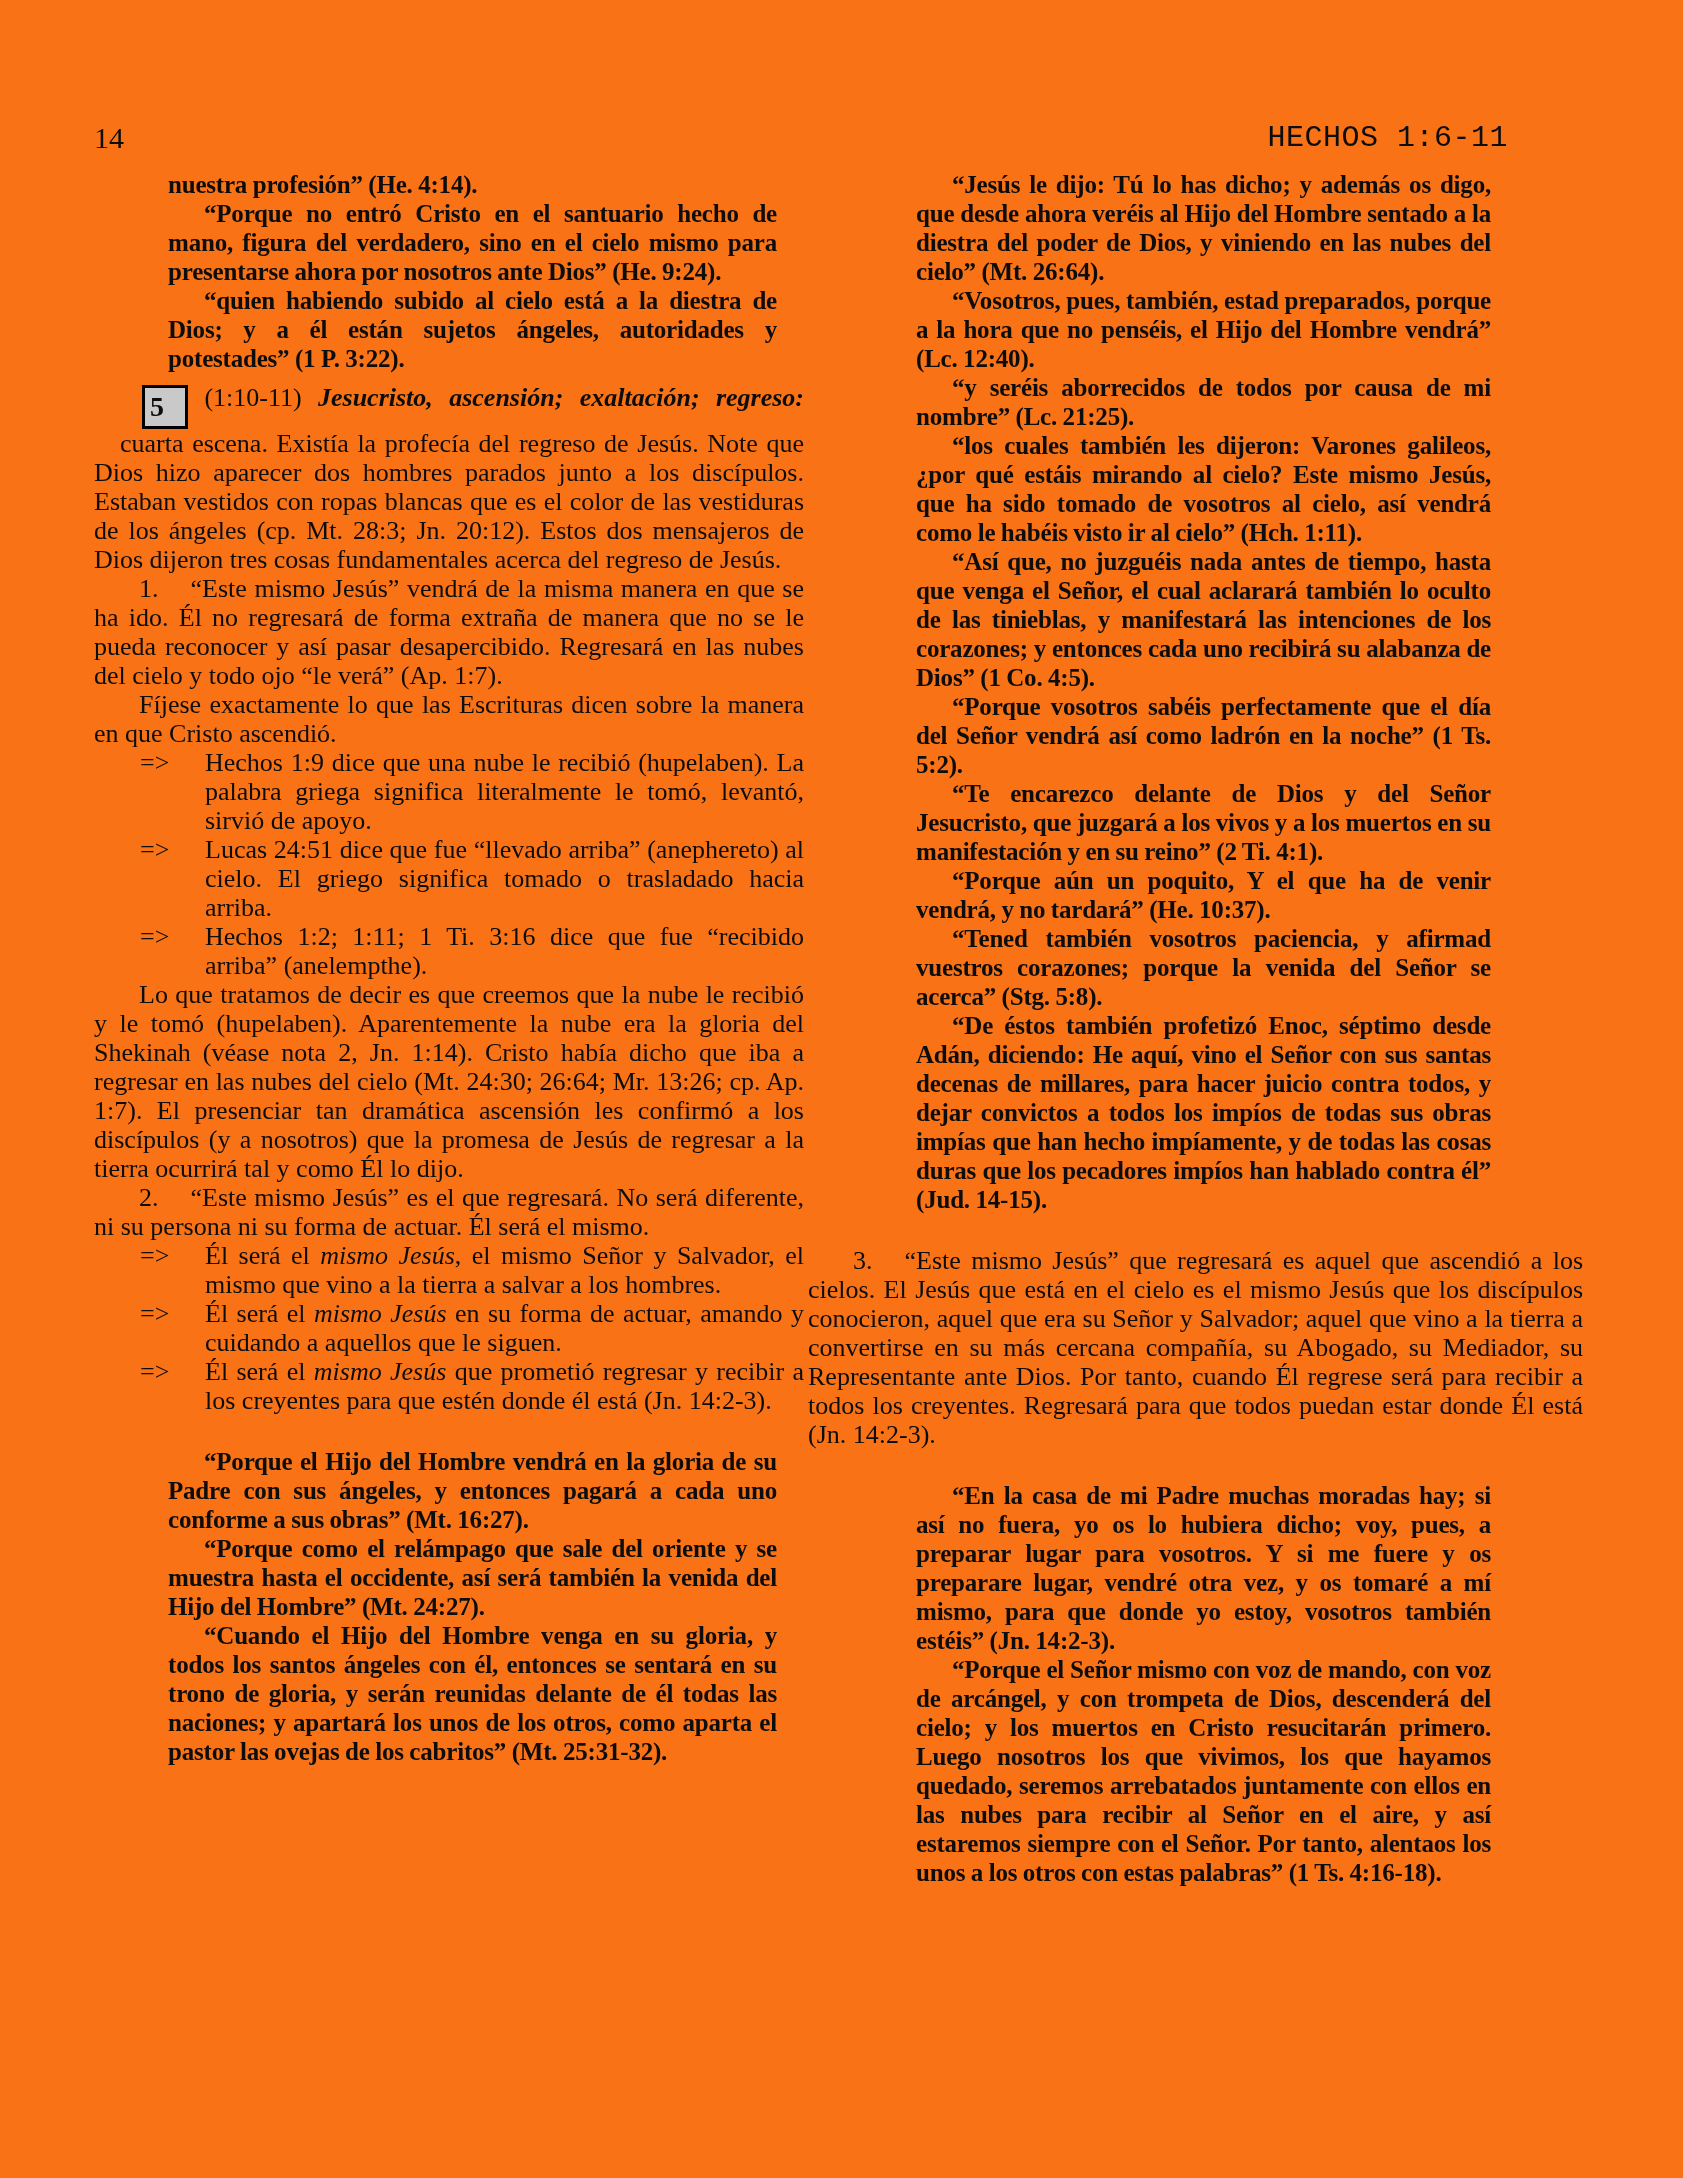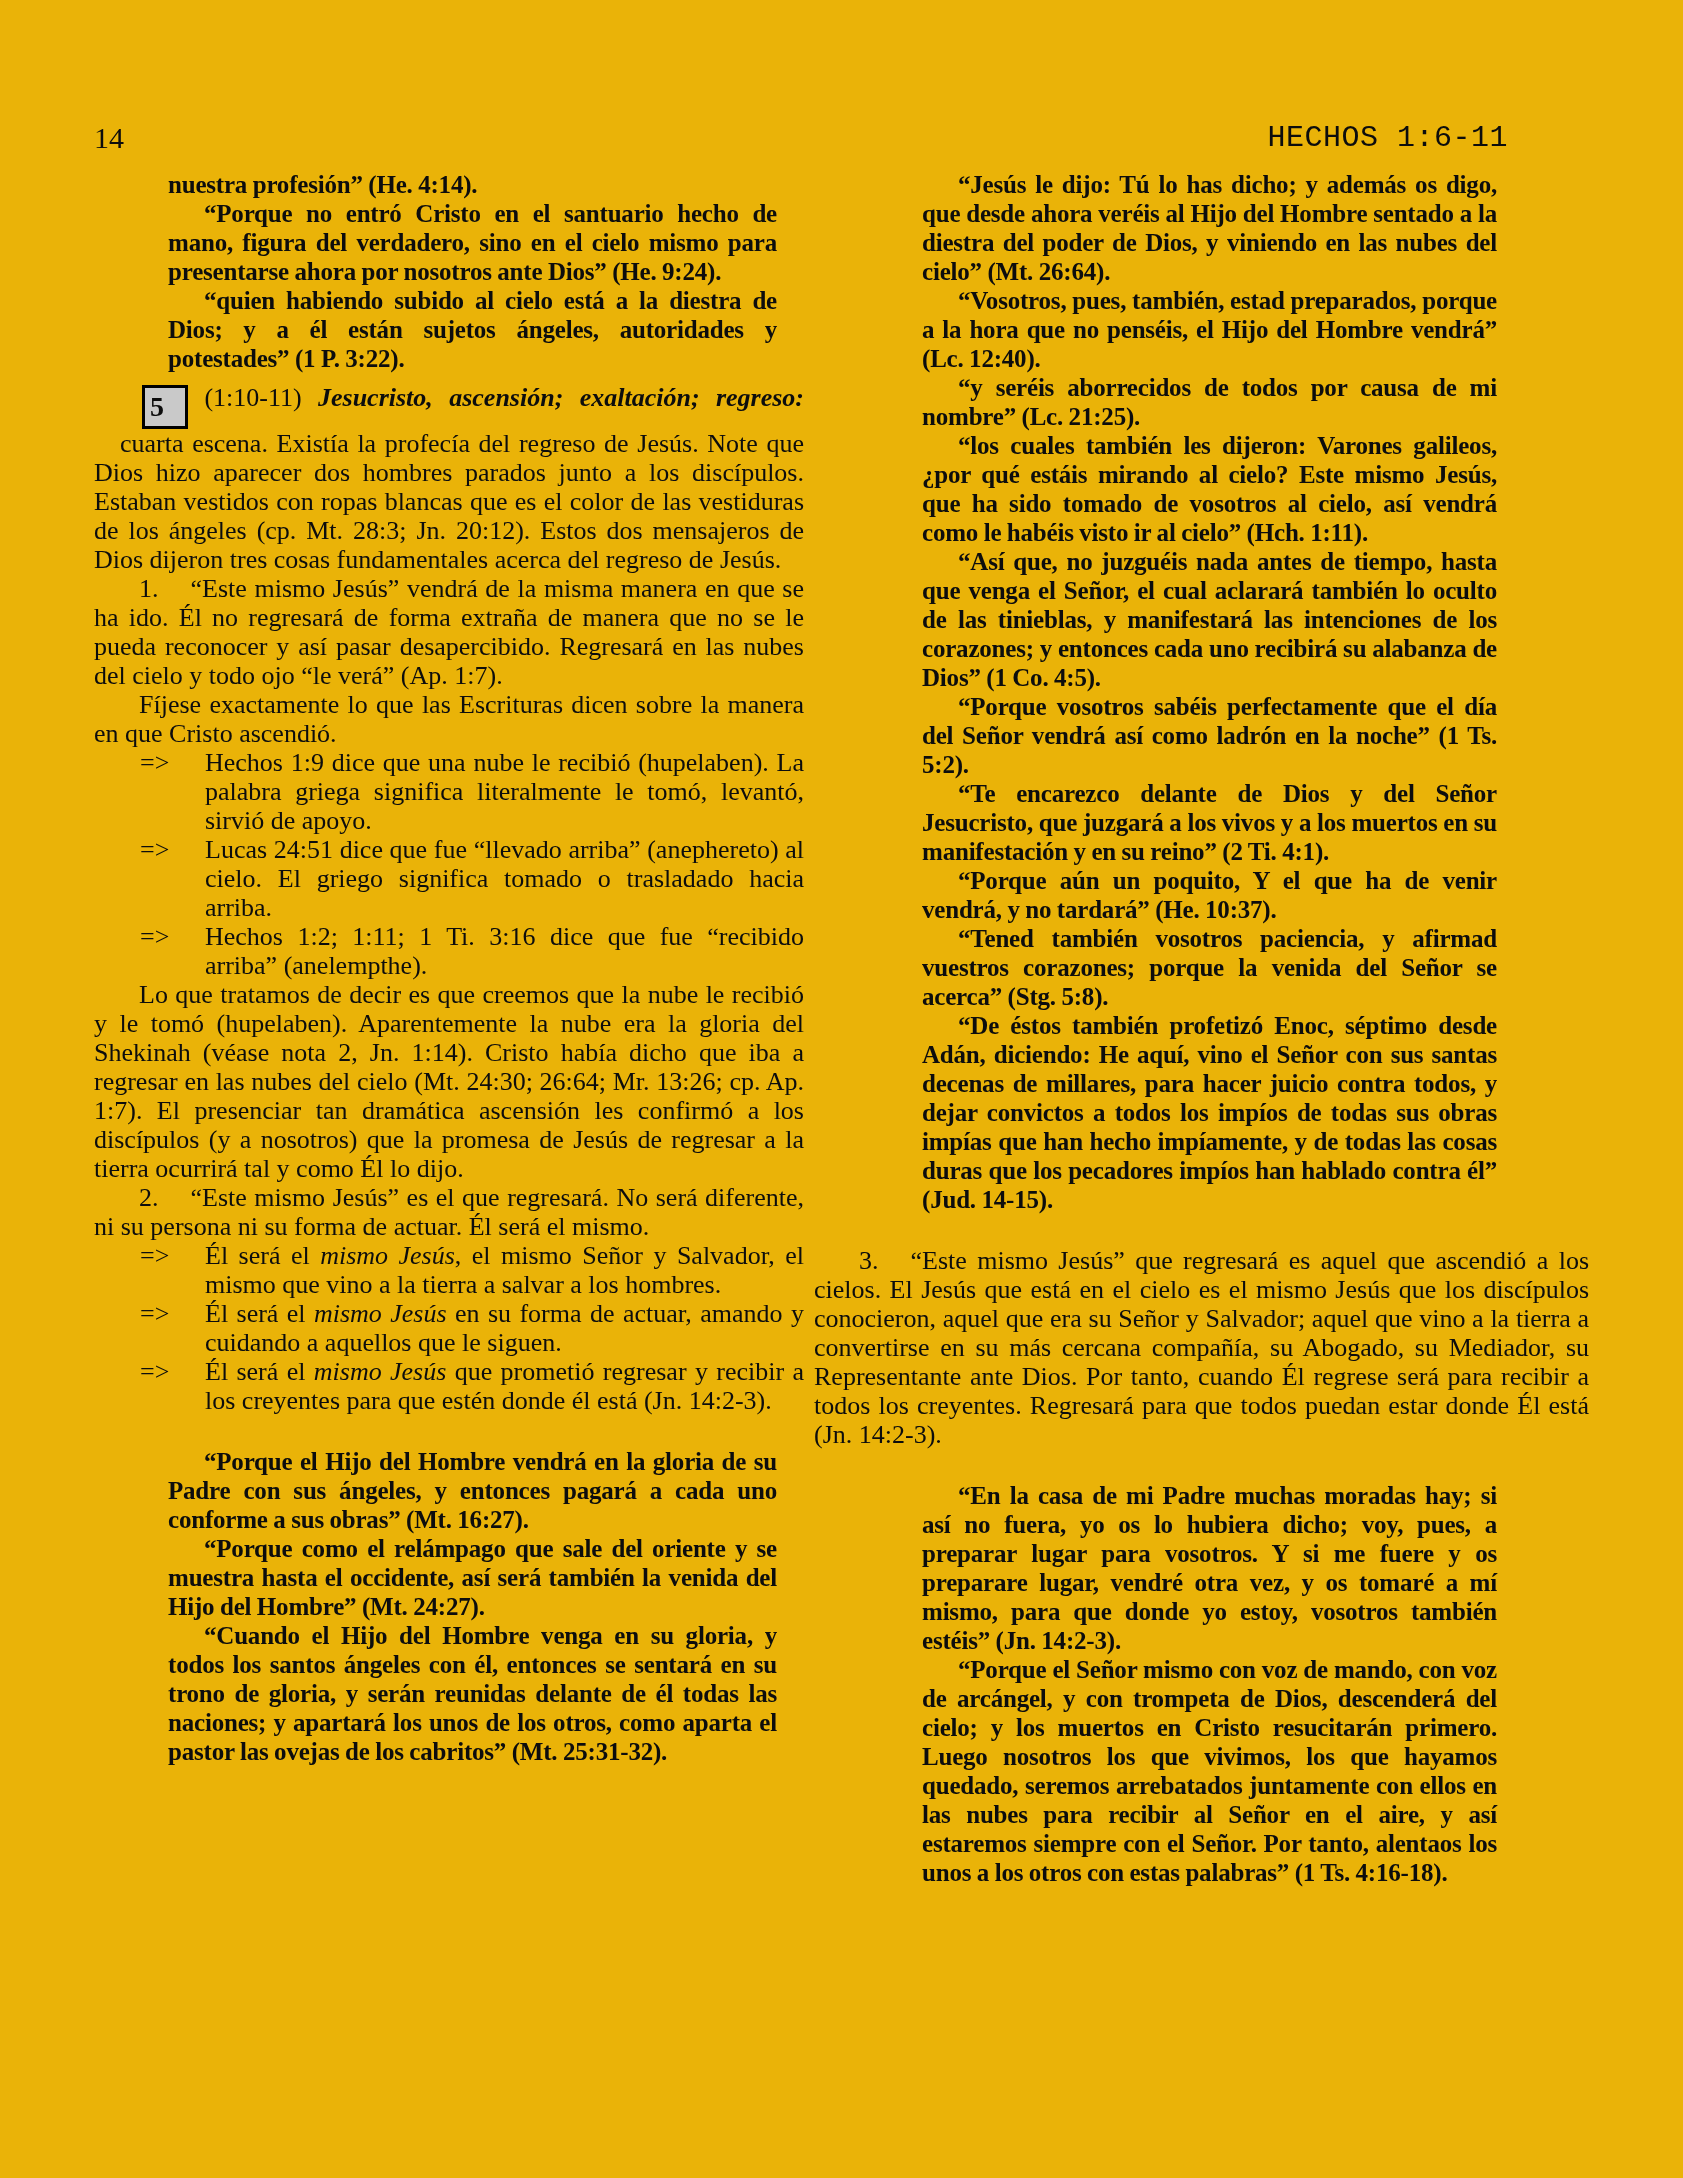--- a/index.html
+++ b/index.html
@@ -1,32 +1,32 @@
 <!DOCTYPE html>
 <html><head>
 <meta charset="utf-8">
 <style>
   html,body { margin:0; padding:0; background:#e8e8e8; }
   .page {
     position:relative;
     width:1683px; height:2178px;
-    background:#eab308;
+    background:#f97316;
     font-family:"Liberation Serif","DejaVu Serif",serif;
     color:#0d0d0d;
     overflow:hidden;
   }
   .header-row {
     position:absolute; left:94px; top:121px; width:1495px;
     display:flex; justify-content:space-between;
     font-size:30px; line-height:34px;
   }
   .running-head { margin-right:81px; letter-spacing:0.5px;font-family:Liberation Mono, monospace; }
   .content {
     position:absolute; left:94px; top:170px; width:1495px;
-    display:flex; gap:10px;
+    display:flex; gap:4px;
     font-size:26px; line-height:29px;
     text-align:justify;
   }
   .col-left  { width:710px; }
   .col-right { width:775px; }
   p { margin:0; padding:0; }
   .para { text-indent:45px; }
   .num-para { text-indent:45px; }
   .pnum { margin-right:32px; }
   .quote {

